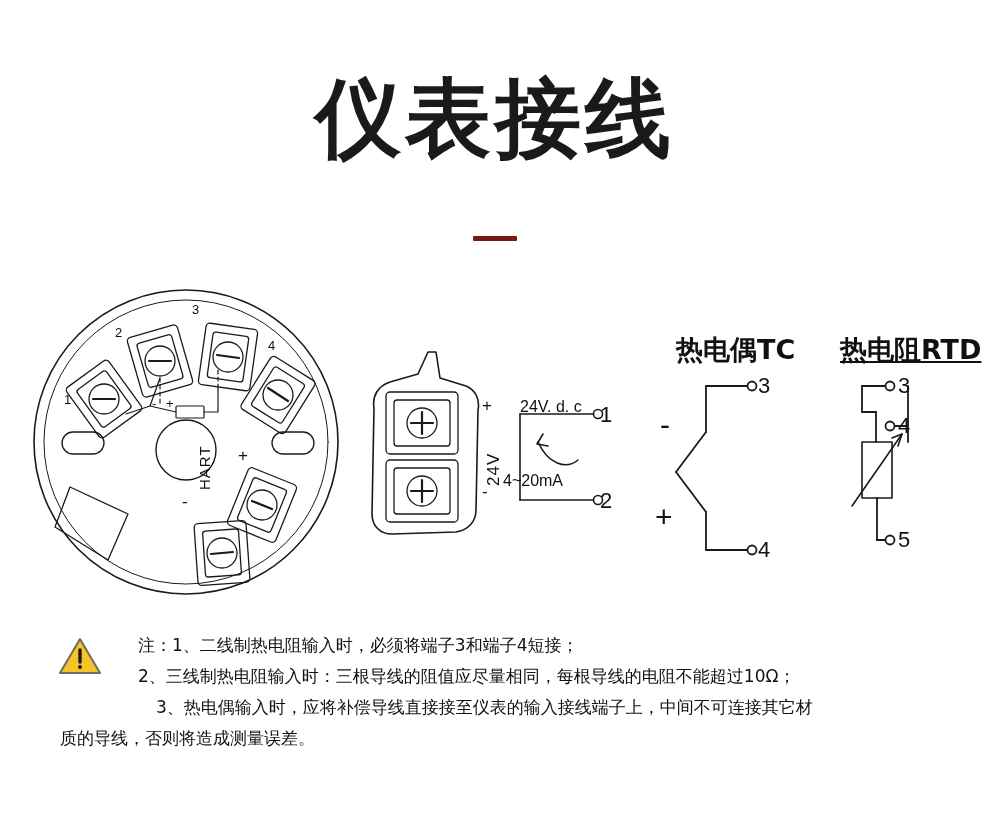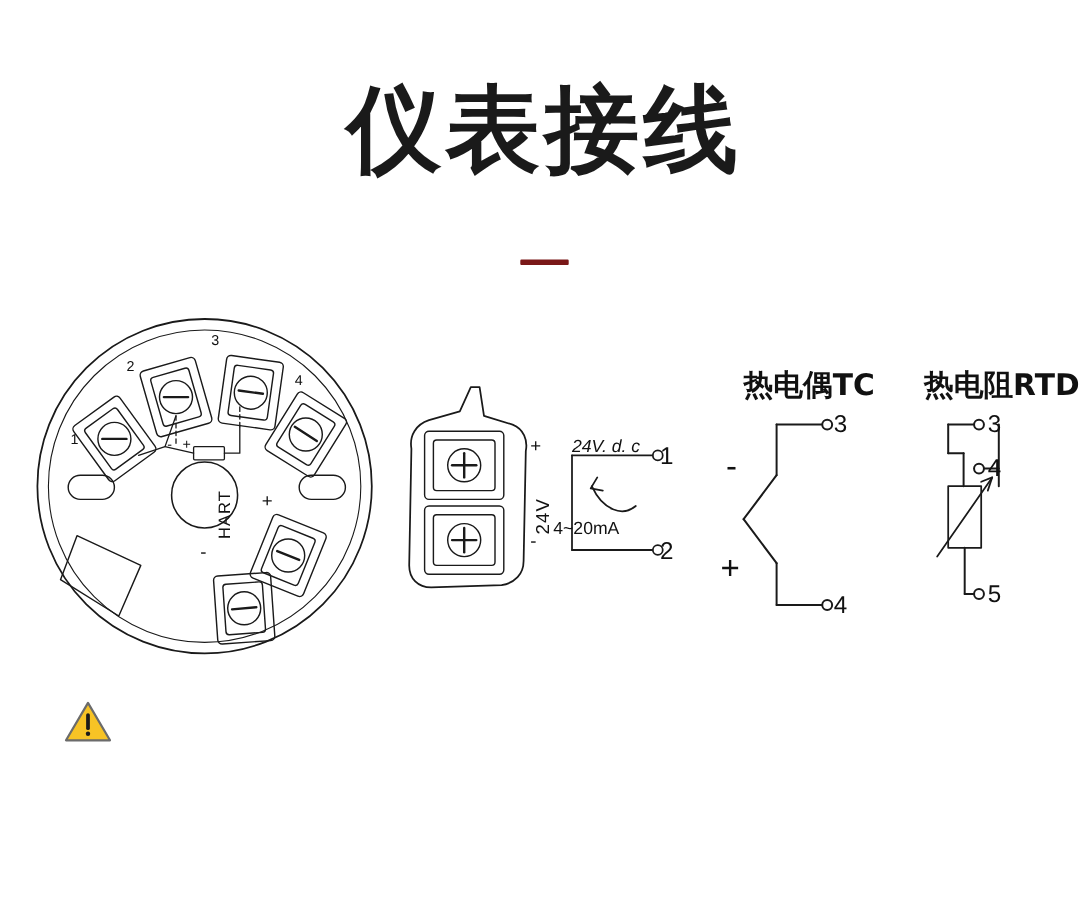--- a/index.html
+++ b/index.html
@@ -59,21 +59,21 @@
   
   .sec-label {
     position: absolute;
     font-size: 27px;
     font-weight: bold;
     color: #111;
     font-family: "DejaVu Sans", "Liberation Sans", sans-serif;
     white-space: nowrap;
   }
   #tc-label { top: 332px; left: 676px; }
-  #rtd-label { top: 332px; left: 840px; }
+  #rtd-label { top: 332px; left: 840px; text-decoration: underline; }
 
   .term-num {
     position: absolute;
     font-size: 22px;
     color: #111;
     font-family: "Liberation Sans", sans-serif;
   }
   .sign {
     position: absolute;
     font-size: 30px;
@@ -275,34 +275,42 @@
   <div class="rot-txt" style="top:490px; left:196px; font-size:15px; letter-spacing:1px;">HART</div>
   <div class="small-txt" style="top:446px; left:238px; font-size:17px;">+</div>
   <div class="small-txt" style="top:492px; left:182px; font-size:17px;">-</div>
   <div class="small-txt" style="top:396px; left:166px; font-size:13px;">+</div>
   <div class="small-txt" style="top:396px; left:152px; font-size:13px;">-</div>
 
   <div class="rot-txt" style="top:486px; left:484px; font-size:17px; letter-spacing:1px;">24V</div>
   <div class="small-txt" style="top:396px; left:482px; font-size:17px;">+</div>
   <div class="small-txt" style="top:482px; left:482px; font-size:17px;">-</div>
 
-  <div class="small-txt" style="top:398px; left:520px; font-size:16px;font-style:italic;">24V. d. c</div>
+  <div class="small-txt" style="top:398px; left:520px; font-size:16px;">24V. d. c</div>
   <div class="small-txt" style="top:472px; left:503px; font-size:16px;">4~20mA</div>
   <div class="term-num" style="top:402px; left:600px;">1</div>
   <div class="term-num" style="top:488px; left:600px;">2</div>
 
   <div class="term-num" style="top:373px; left:758px;">3</div>
   <div class="term-num" style="top:537px; left:758px;">4</div>
   <div class="sign" style="top:408px; left:660px;">-</div>
   <div class="sign" style="top:500px; left:655px;">+</div>
 
   <div class="term-num" style="top:373px; left:898px;">3</div>
   <div class="term-num" style="top:413px; left:898px;">4</div>
   <div class="term-num" style="top:527px; left:898px;">5</div>
 
   <svg class="warn-icon" viewBox="0 0 44 40">
     <path d="M22 3 L42 37 L2 37 Z" fill="#f7c325" stroke="#6b6b6b" stroke-width="2" stroke-linejoin="round"></path>
     <path d="M22 14 L22 26" stroke="#1a1a1a" stroke-width="3.4" stroke-linecap="round"></path>
     <circle cx="22" cy="31" r="2" fill="#1a1a1a"></circle>
   </svg>
 
+  <div class="notes">
+    <div class="note-line l1">
+      <span>注：</span><span>1、二线制热电阻输入时，必须将端子3和端子4短接；</span>
+    </div>
+    <div class="note-line l2">2、三线制热电阻输入时：三根导线的阻值应尽量相同，每根导线的电阻不能超过10Ω；</div>
+    <div class="note-line l3">3、热电偶输入时，应将补偿导线直接接至仪表的输入接线端子上，中间不可连接其它材</div>
+    <div class="note-line l4">质的导线，否则将造成测量误差。</div>
+  </div>
 
 </div>
 
 </body></html>

